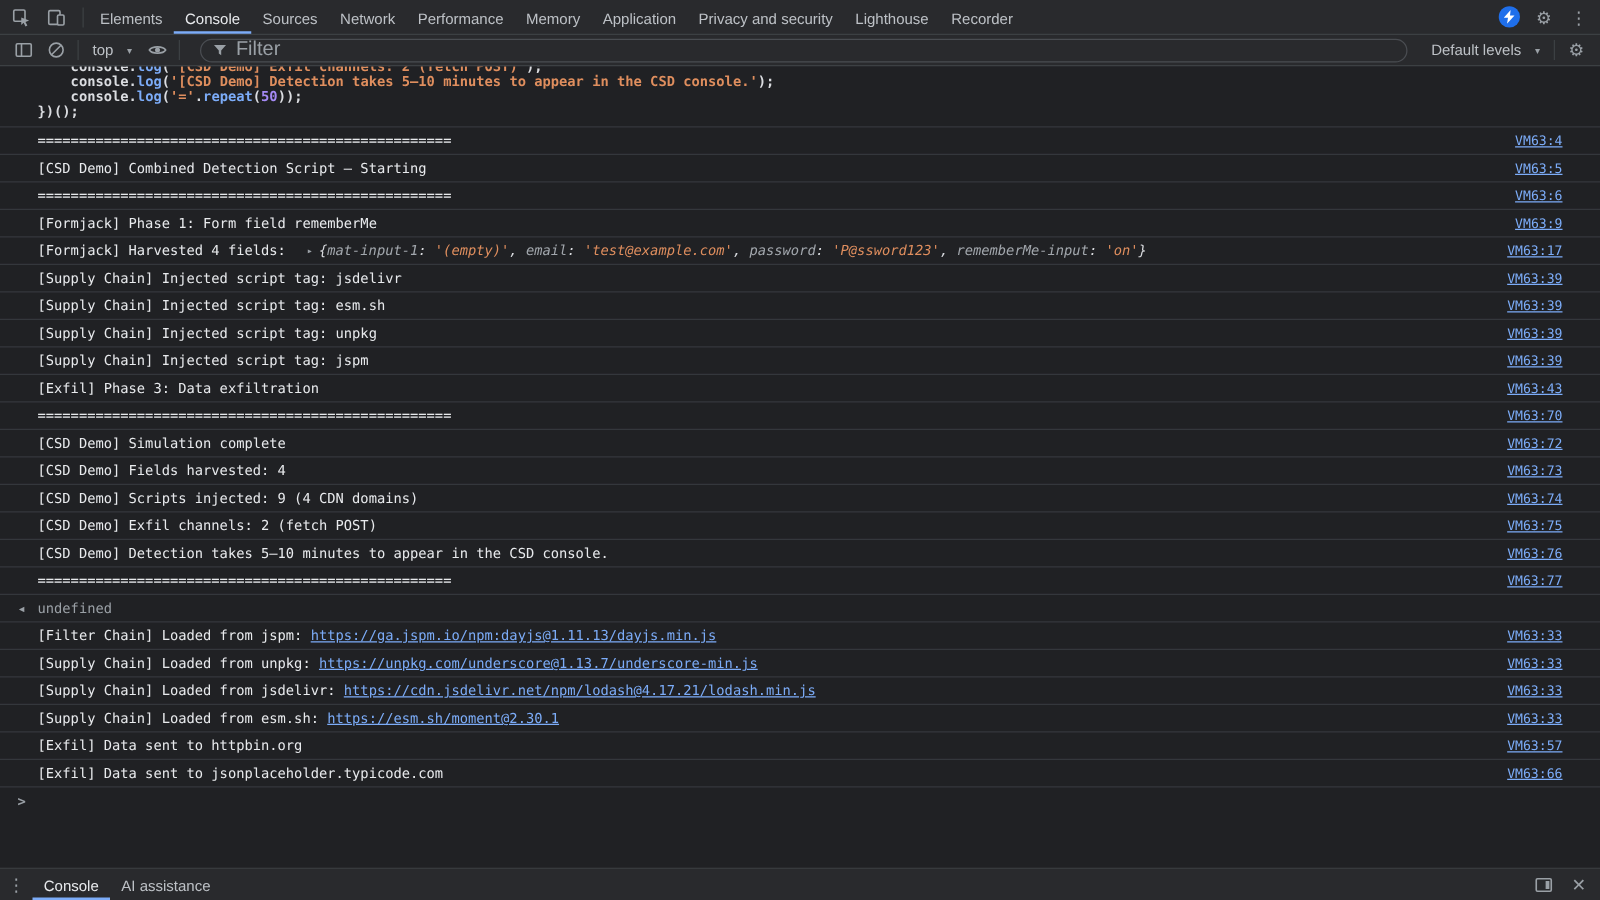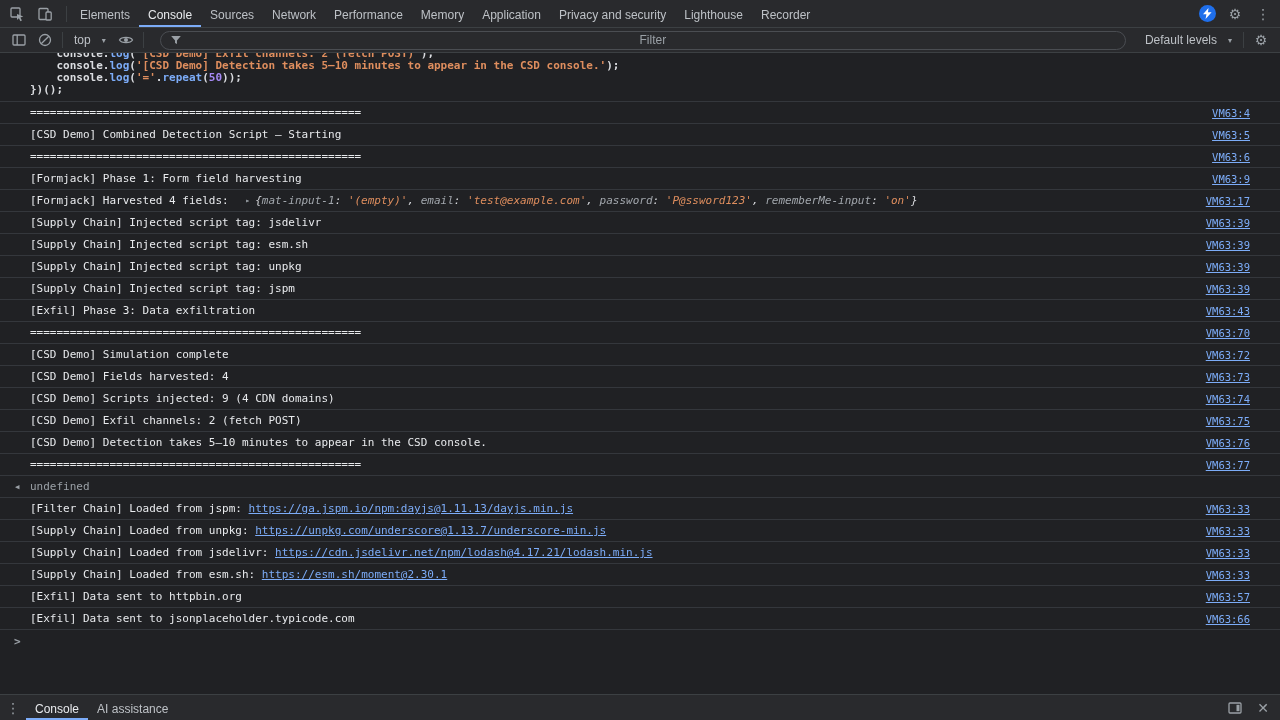--- a/index.html
+++ b/index.html
@@ -41,21 +41,21 @@
     display:flex; align-items:center; padding:0 6px; flex:0 0 auto; position:relative; z-index:3;
   }
   .dropdown { display:flex; align-items:center; gap:11px; color:#BDC1C6; padding:0 7px; cursor:pointer; white-space:nowrap; }
   .caret { font-size:8px; color:#9AA0A6; }
   .filter-box {
     flex:1; height:19px; border:1px solid #4A4D52; border-radius:10px;
     display:flex; align-items:center; gap:6px; padding:0 8px; margin:0 12px;
   }
   .filter-box input {
     flex:1; background:transparent; border:none; outline:none;
-    color:#22c55e; font-family:"Liberation Sans", sans-serif; font-size:12px;text-align:center;
+    color:#22c55e; font-family:"Liberation Sans", sans-serif; font-size:16px;
   }
   .filter-box input::placeholder { color:#9AA0A6; }
 
   
   .console-area { flex:1; background:#202124; overflow:hidden; position:relative; z-index:1; }
   .snippet {
     font-family:"DejaVu Sans Mono", monospace; font-size:11px; line-height:12px;
     white-space:pre; color:#DADCE0; padding:0 0 5px 30px; margin-top:-5px;
     border-bottom:1px solid #34373C;
     font-weight:bold;
@@ -191,21 +191,21 @@
       </div>
       <div class="msg-row">
         <div class="msg-content"><span class="log-text">[CSD Demo] Combined Detection Script — Starting</span></div>
         <a class="src-link" href="#">VM63:5</a>
       </div>
       <div class="msg-row">
         <div class="msg-content"><span class="log-text">==================================================</span></div>
         <a class="src-link" href="#">VM63:6</a>
       </div>
       <div class="msg-row">
-        <div class="msg-content"><span class="log-text">[Formjack] Phase 1: Form field harvesting</span></div>
+        <div class="msg-content"><span class="log-text">[Formjack] Phase 1: Form field rememberMe</span></div>
         <a class="src-link" href="#">VM63:9</a>
       </div>
       <div class="msg-row">
         <div class="msg-content"><span class="log-text">[Formjack] Harvested 4 fields: </span><span class="obj-twisty">▸</span><span class="obj-preview"><span class="obj-punct">{</span><span class="obj-key">mat-input-1</span><span class="obj-punct">: </span><span class="obj-val">'(empty)'</span><span class="obj-punct">, </span><span class="obj-key">email</span><span class="obj-punct">: </span><span class="obj-val">'test@example.com'</span><span class="obj-punct">, </span><span class="obj-key">password</span><span class="obj-punct">: </span><span class="obj-val">'P@ssword123'</span><span class="obj-punct">, </span><span class="obj-key">rememberMe-input</span><span class="obj-punct">: </span><span class="obj-val">'on'</span><span class="obj-punct">}</span></span></div>
         <a class="src-link" href="#">VM63:17</a>
       </div>
       <div class="msg-row">
         <div class="msg-content"><span class="log-text">[Supply Chain] Injected script tag: jsdelivr</span></div>
         <a class="src-link" href="#">VM63:39</a>
       </div>

